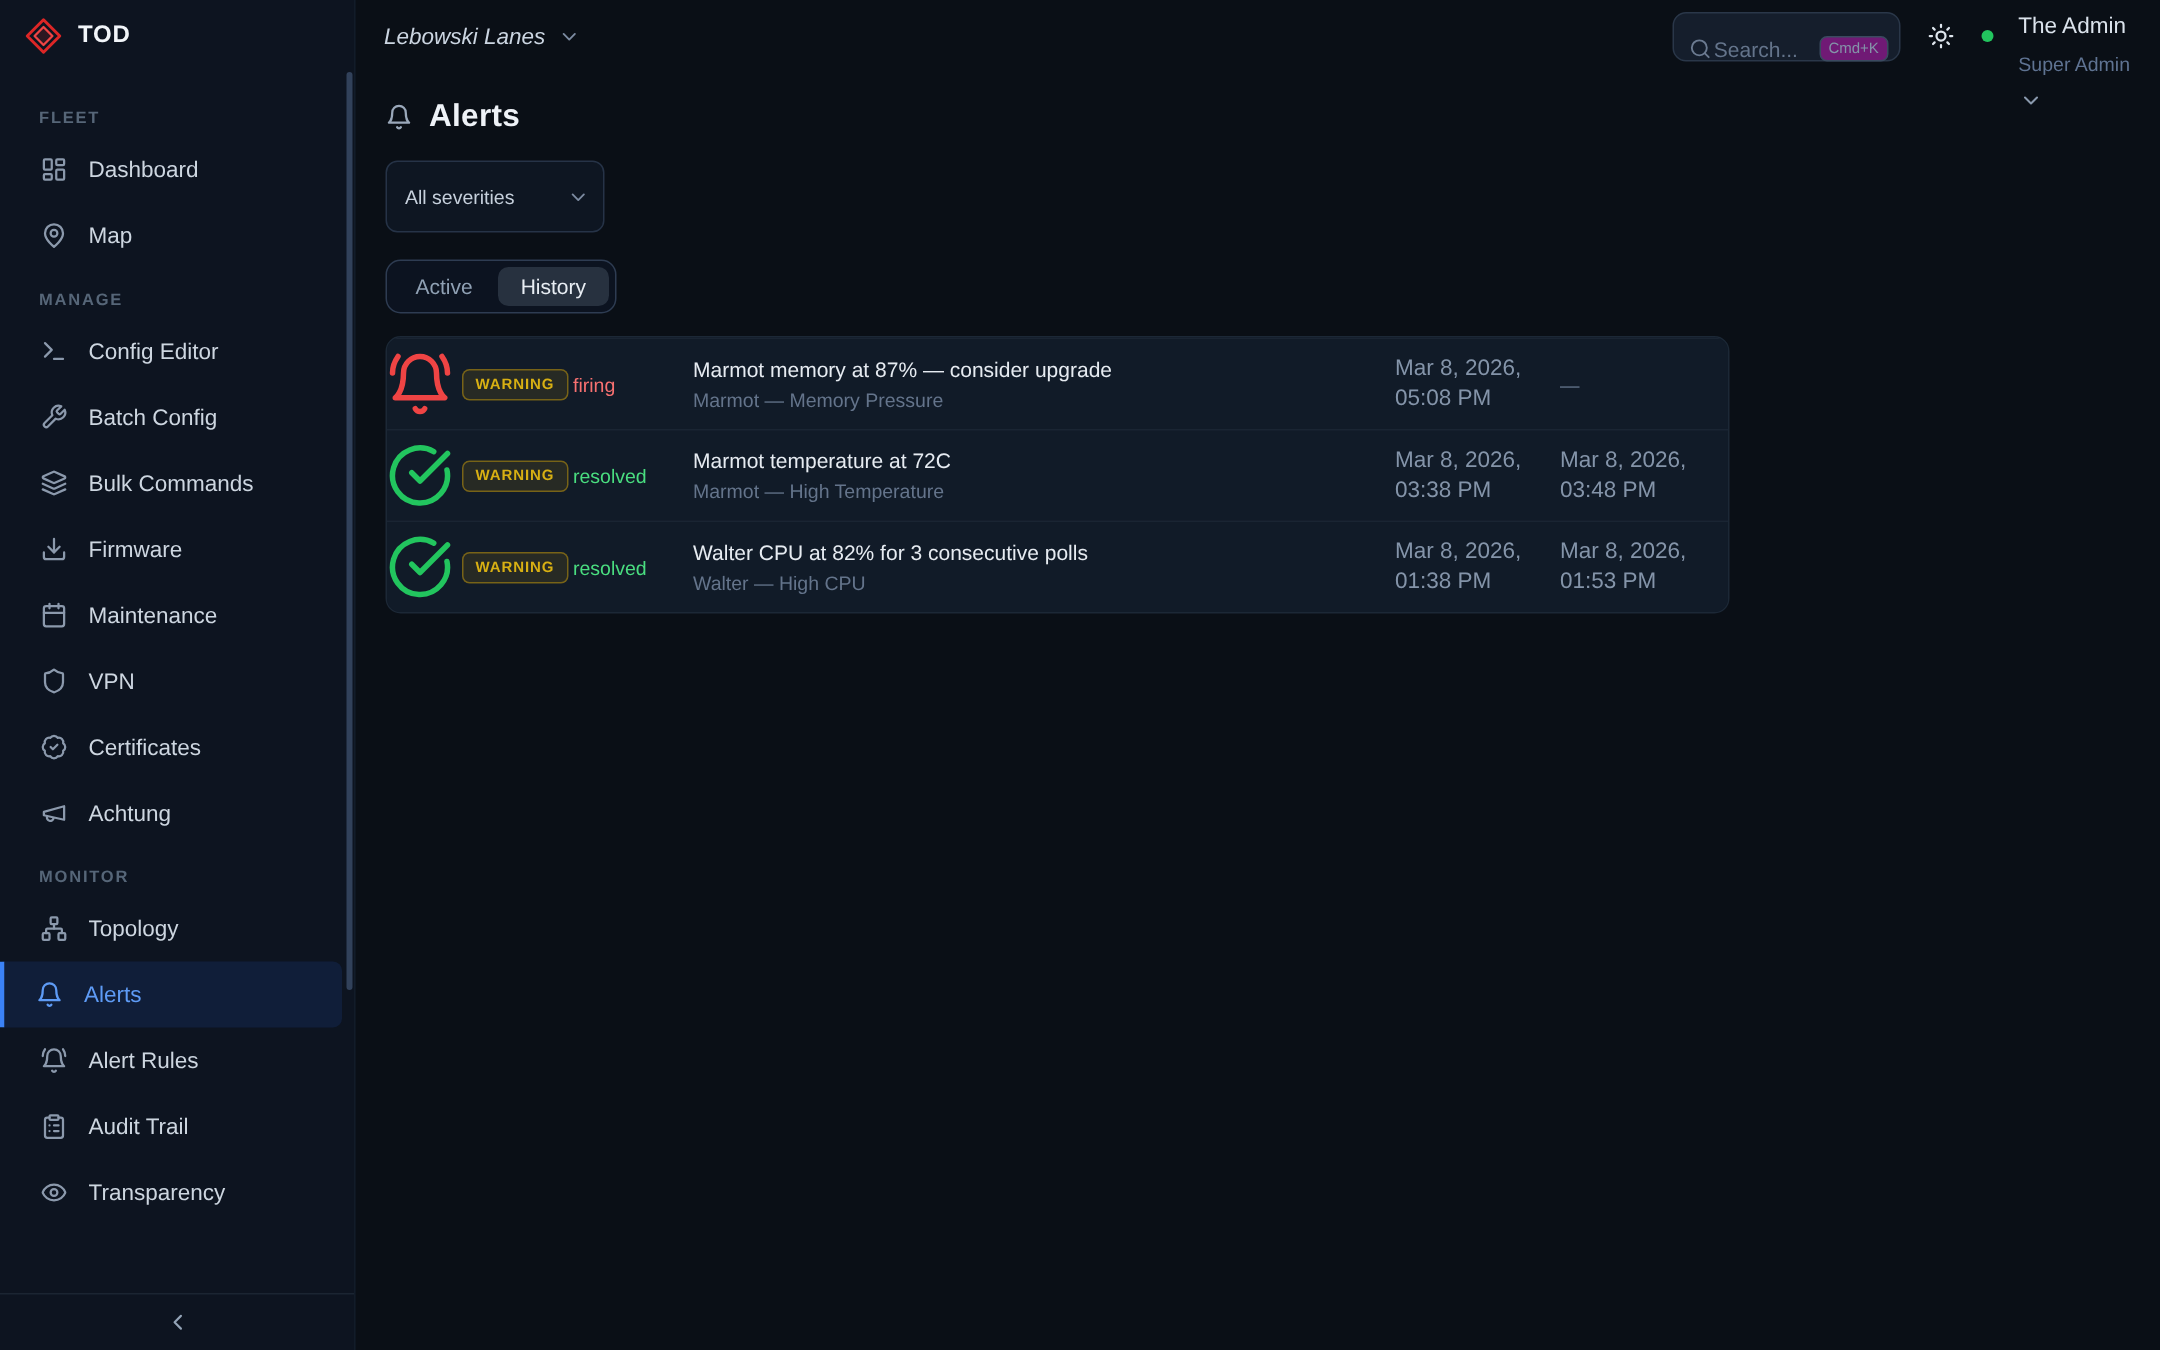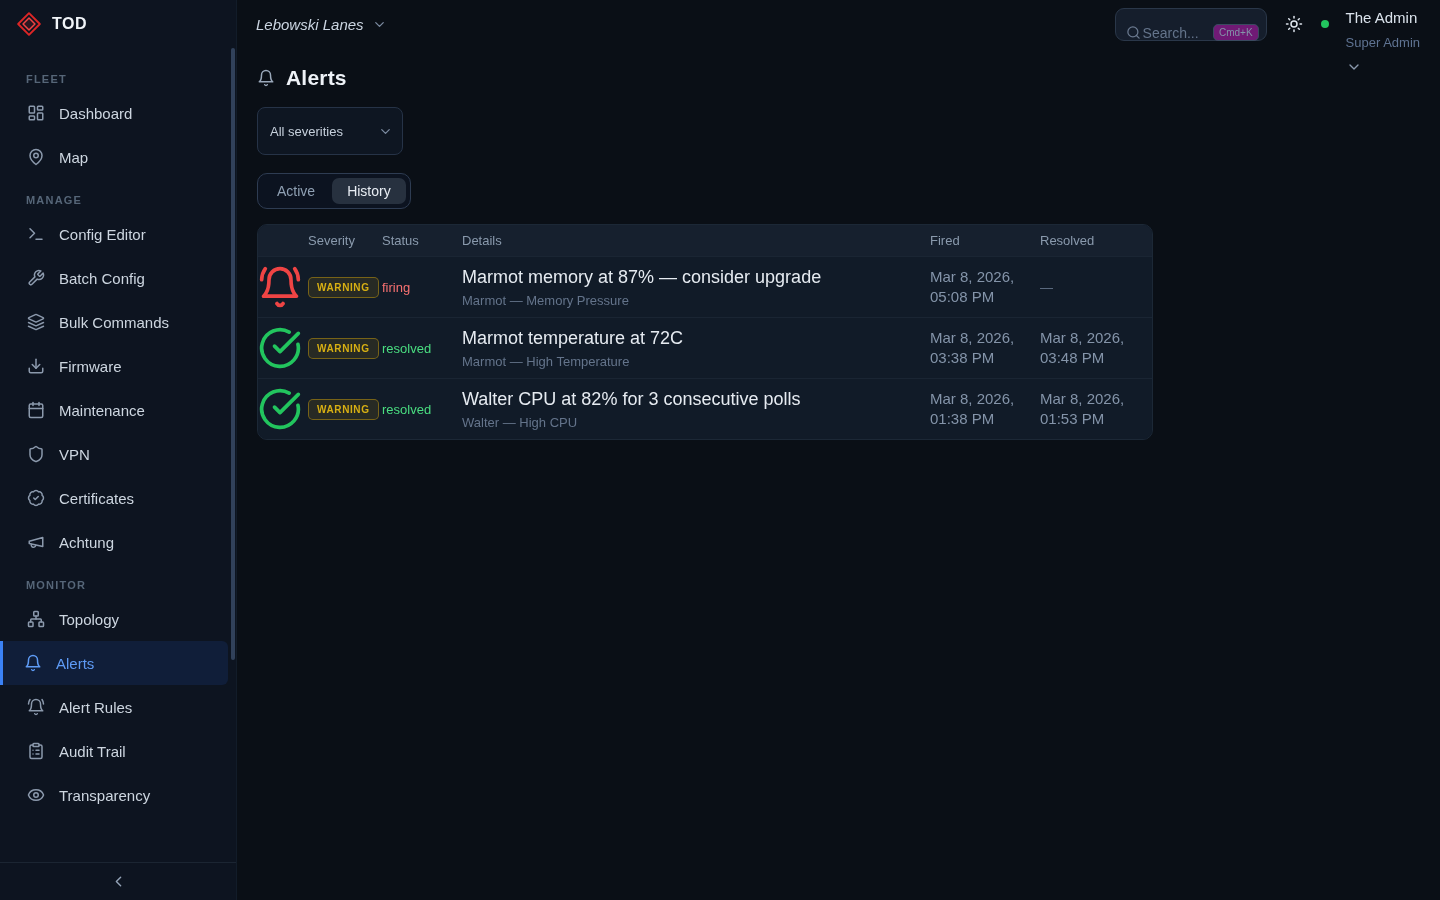--- a/index.html
+++ b/index.html
@@ -132,21 +132,21 @@
   .col-sev { padding-left:6px; }
   .badge-warning {
     display:inline-block; font-size:10px; font-weight:700; letter-spacing:.6px;
     color:#d8b013; background:rgba(234,179,8,.10); border:1px solid rgba(234,179,8,.42);
     padding:4px 8px; border-radius:5px;
   }
   .status-txt { font-size:13px; }
   .status-firing { color:#f87171; }
   .status-resolved { color:#4ade80; }
   .col-details { padding-left:6px; padding-right:12px; }
-  .cell-title { font-size:18px; color:#e6ebf1; margin-bottom:5px; }
+  .cell-title { font-size:14px; color:#e6ebf1; margin-bottom:5px; }
   .cell-sub { font-size:13px; color:#64748b; }
   .cell-date { font-size:15px; color:#8494a9; line-height:1.35; padding-right:10px; }
   .cell-dash { color:#64748b; font-size:13px; }
 
   svg.i { fill:none; stroke:currentColor; stroke-width:2; stroke-linecap:round; stroke-linejoin:round; width:100%; height:100%; display:block; }
 </style>
 </head>
 <body>
 
 <div class="app">
@@ -407,28 +407,20 @@
             </svg>
           </span>
       </div>
 
       <div class="tabs">
         <button class="tab">Active</button>
         <button class="tab active">History</button>
       </div>
 
       <div class="alerts-table">
-        <div class="tgrid thead">
-          <div></div>
-          <div class="th-sev">Severity</div>
-          <div>Status</div>
-          <div class="th-details">Details</div>
-          <div>Fired</div>
-          <div>Resolved</div>
-        </div>
 
         <div class="tgrid trow">
           <div class="col-icon icon-firing">
             <svg class="i" viewBox="0 0 24 24">
                 <path d="M6 8a6 6 0 0 1 12 0c0 7 3 9 3 9H3s3-2 3-9"></path>
                 <path d="M10.3 21a1.94 1.94 0 0 0 3.4 0"></path>
                 <path d="M4 2C2.8 3.7 2 5.7 2 8"></path>
                 <path d="M22 8c0-2.3-.8-4.3-2-6"></path>
               </svg>
           </div>

